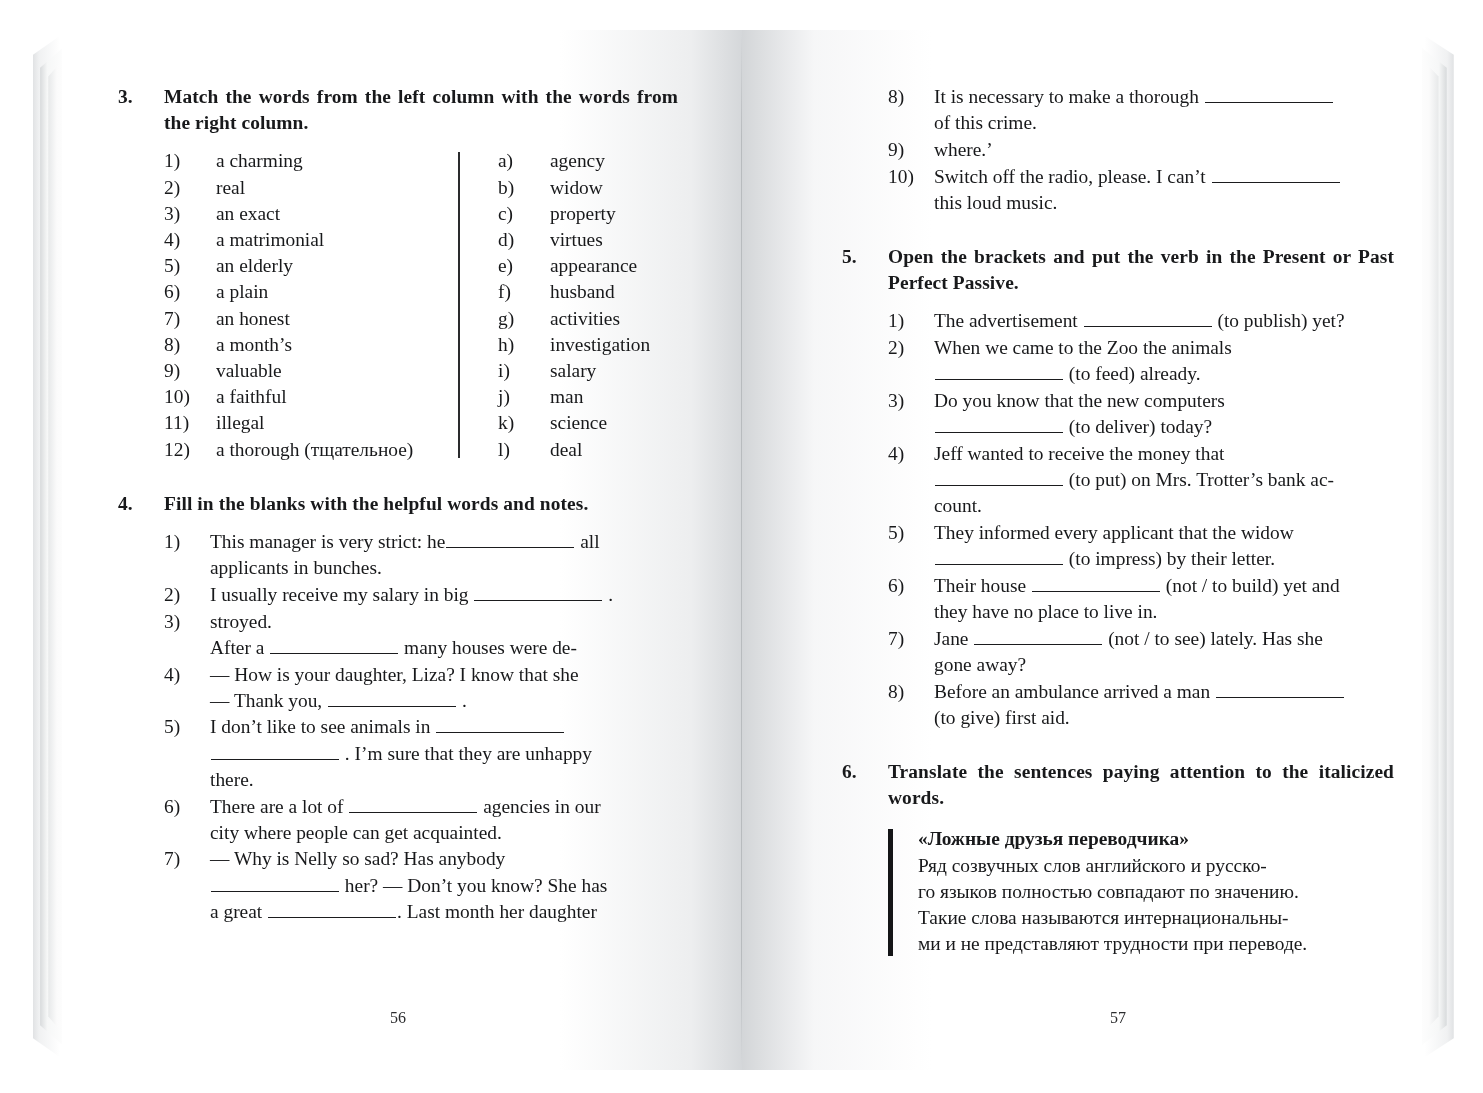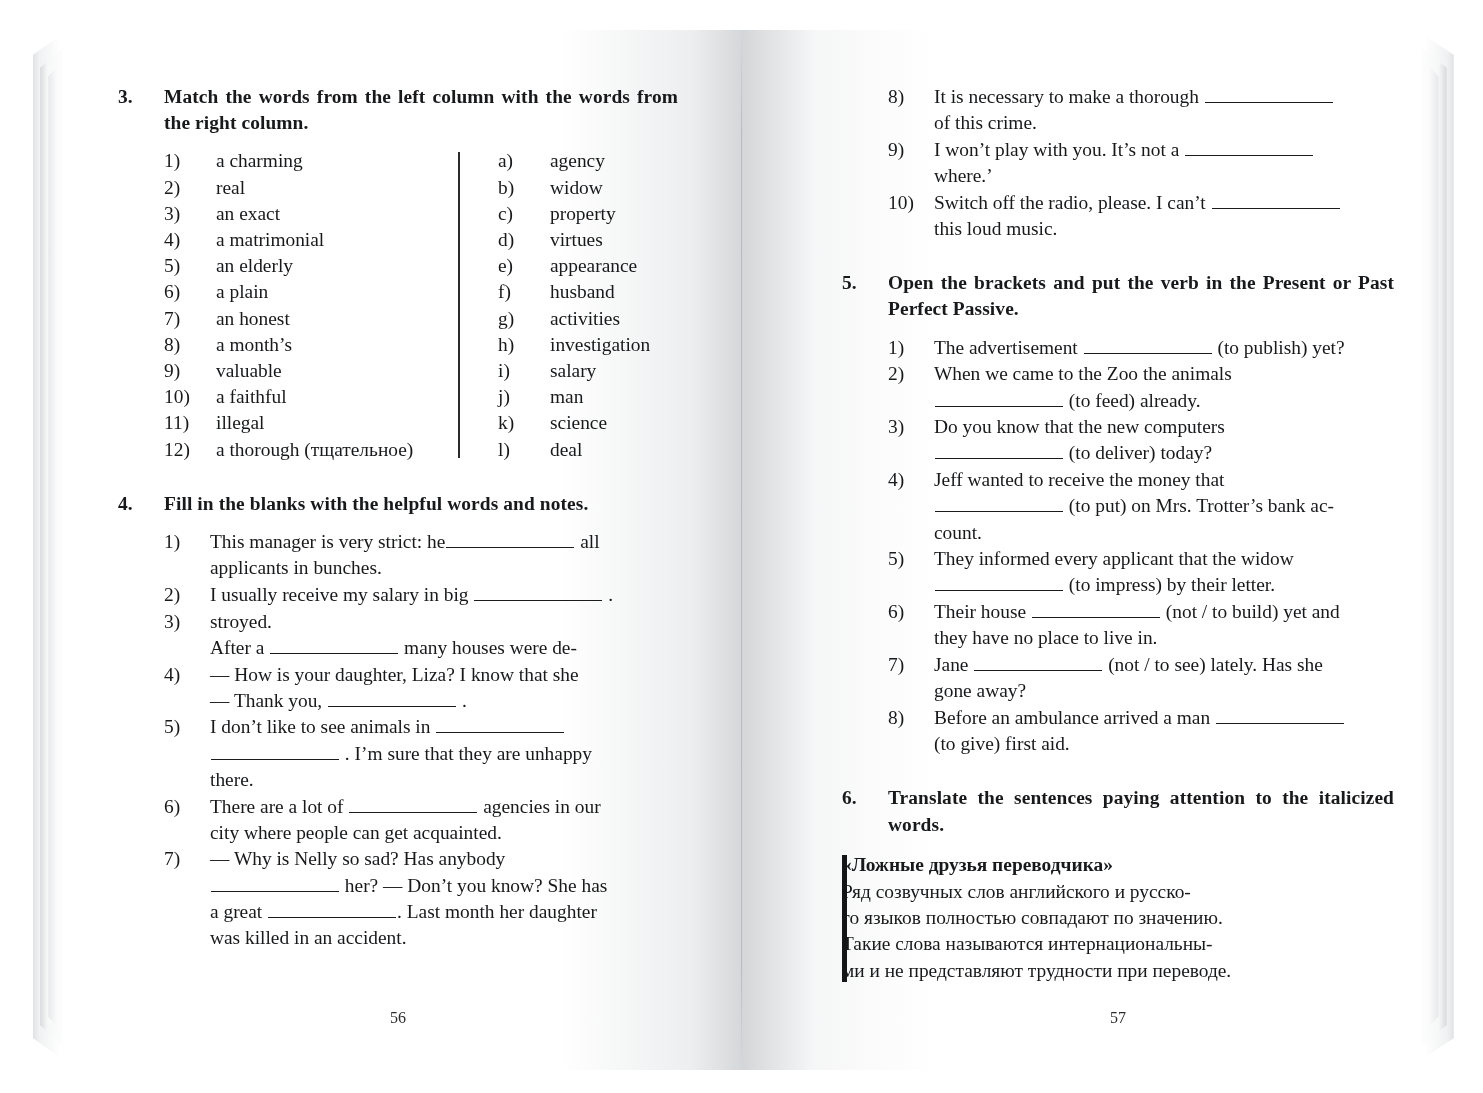--- a/index.html
+++ b/index.html
@@ -178,20 +178,22 @@
     position: absolute;
     left: 0; top: 0;
     width: 46px;
     text-align: left;
   }
 
   
   .callout {
     position: relative;
     margin-top: 14px;
+    margin-left: 46px;
+    padding-left: 30px;
   }
   .callout-bar {
     position: absolute;
     left: 0; top: 3px; bottom: 2px;
     width: 4.5px;
     background: #141517;
   }
   .callout-title {
     font-weight: bold;
     margin-bottom: 1px;
@@ -303,35 +305,33 @@
           <div class="item">
             <span class="marker">6)</span>
             <span class="line">There are a lot of <span class="blank w-md"></span> agencies in our</span>
             <span class="line last">city where people can get acquainted.</span>
           </div>
           <div class="item">
             <span class="marker">7)</span>
             <span class="line">— Why is Nelly so sad? Has anybody</span>
             <span class="line"><span class="blank w-md"></span> her? — Don’t you know? She has</span>
             <span class="line">a great <span class="blank w-md"></span>. Last month her daughter</span>
-            <span class="line last">was killed in an accident.</span>
           </div>
         </div>
       </div>
     </div>
   <div class="content right" id="right-content">
       <div class="items" style="margin-top: 0px;">
         <div class="item">
           <span class="marker">8)</span>
           <span class="line">It is necessary to make a thorough <span class="blank w-md"></span></span>
           <span class="line last">of this crime.</span>
         </div>
         <div class="item">
           <span class="marker">9)</span>
-          <span class="line">I won’t play with you. It’s not a <span class="blank w-md"></span></span>
           <span class="line last">where.’</span>
         </div>
         <div class="item">
           <span class="marker">10)</span>
           <span class="line">Switch off the radio, please. I can’t <span class="blank w-md"></span></span>
           <span class="line last">this loud music.</span>
         </div>
       </div>
       <div class="exercise">
         <div class="ex-head"><span class="ex-num">5.</span>Open the brackets and put the verb in the Present or Past Perfect Passive.</div>

